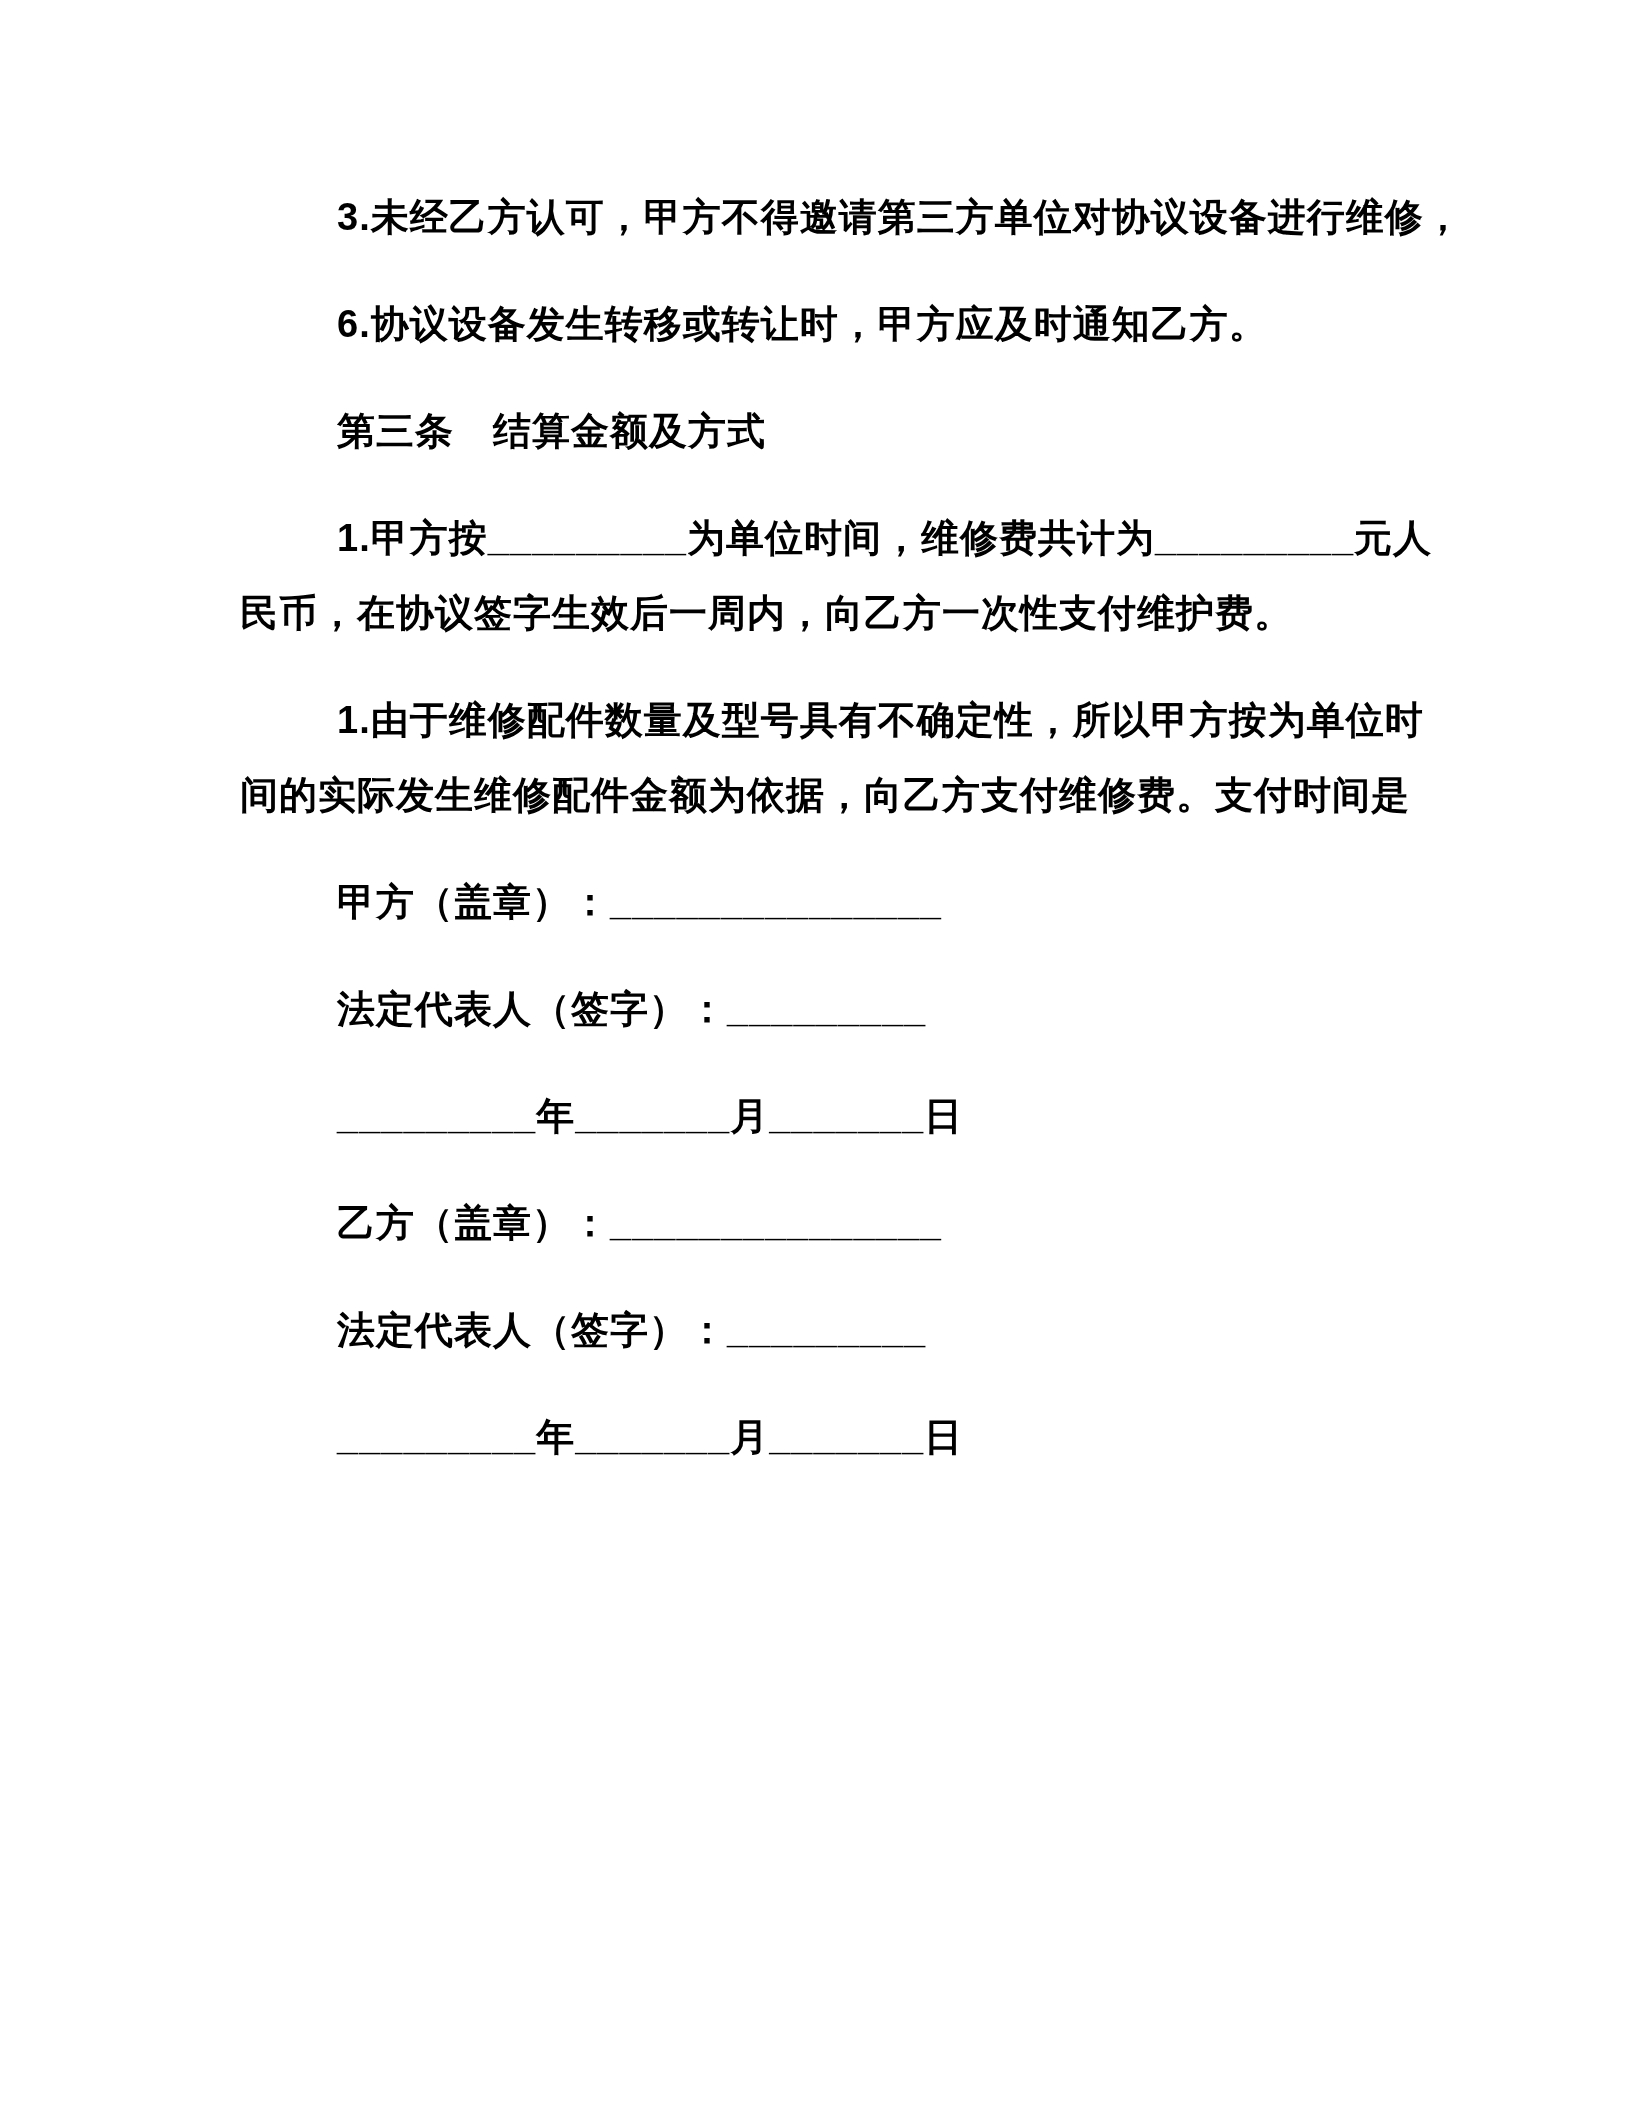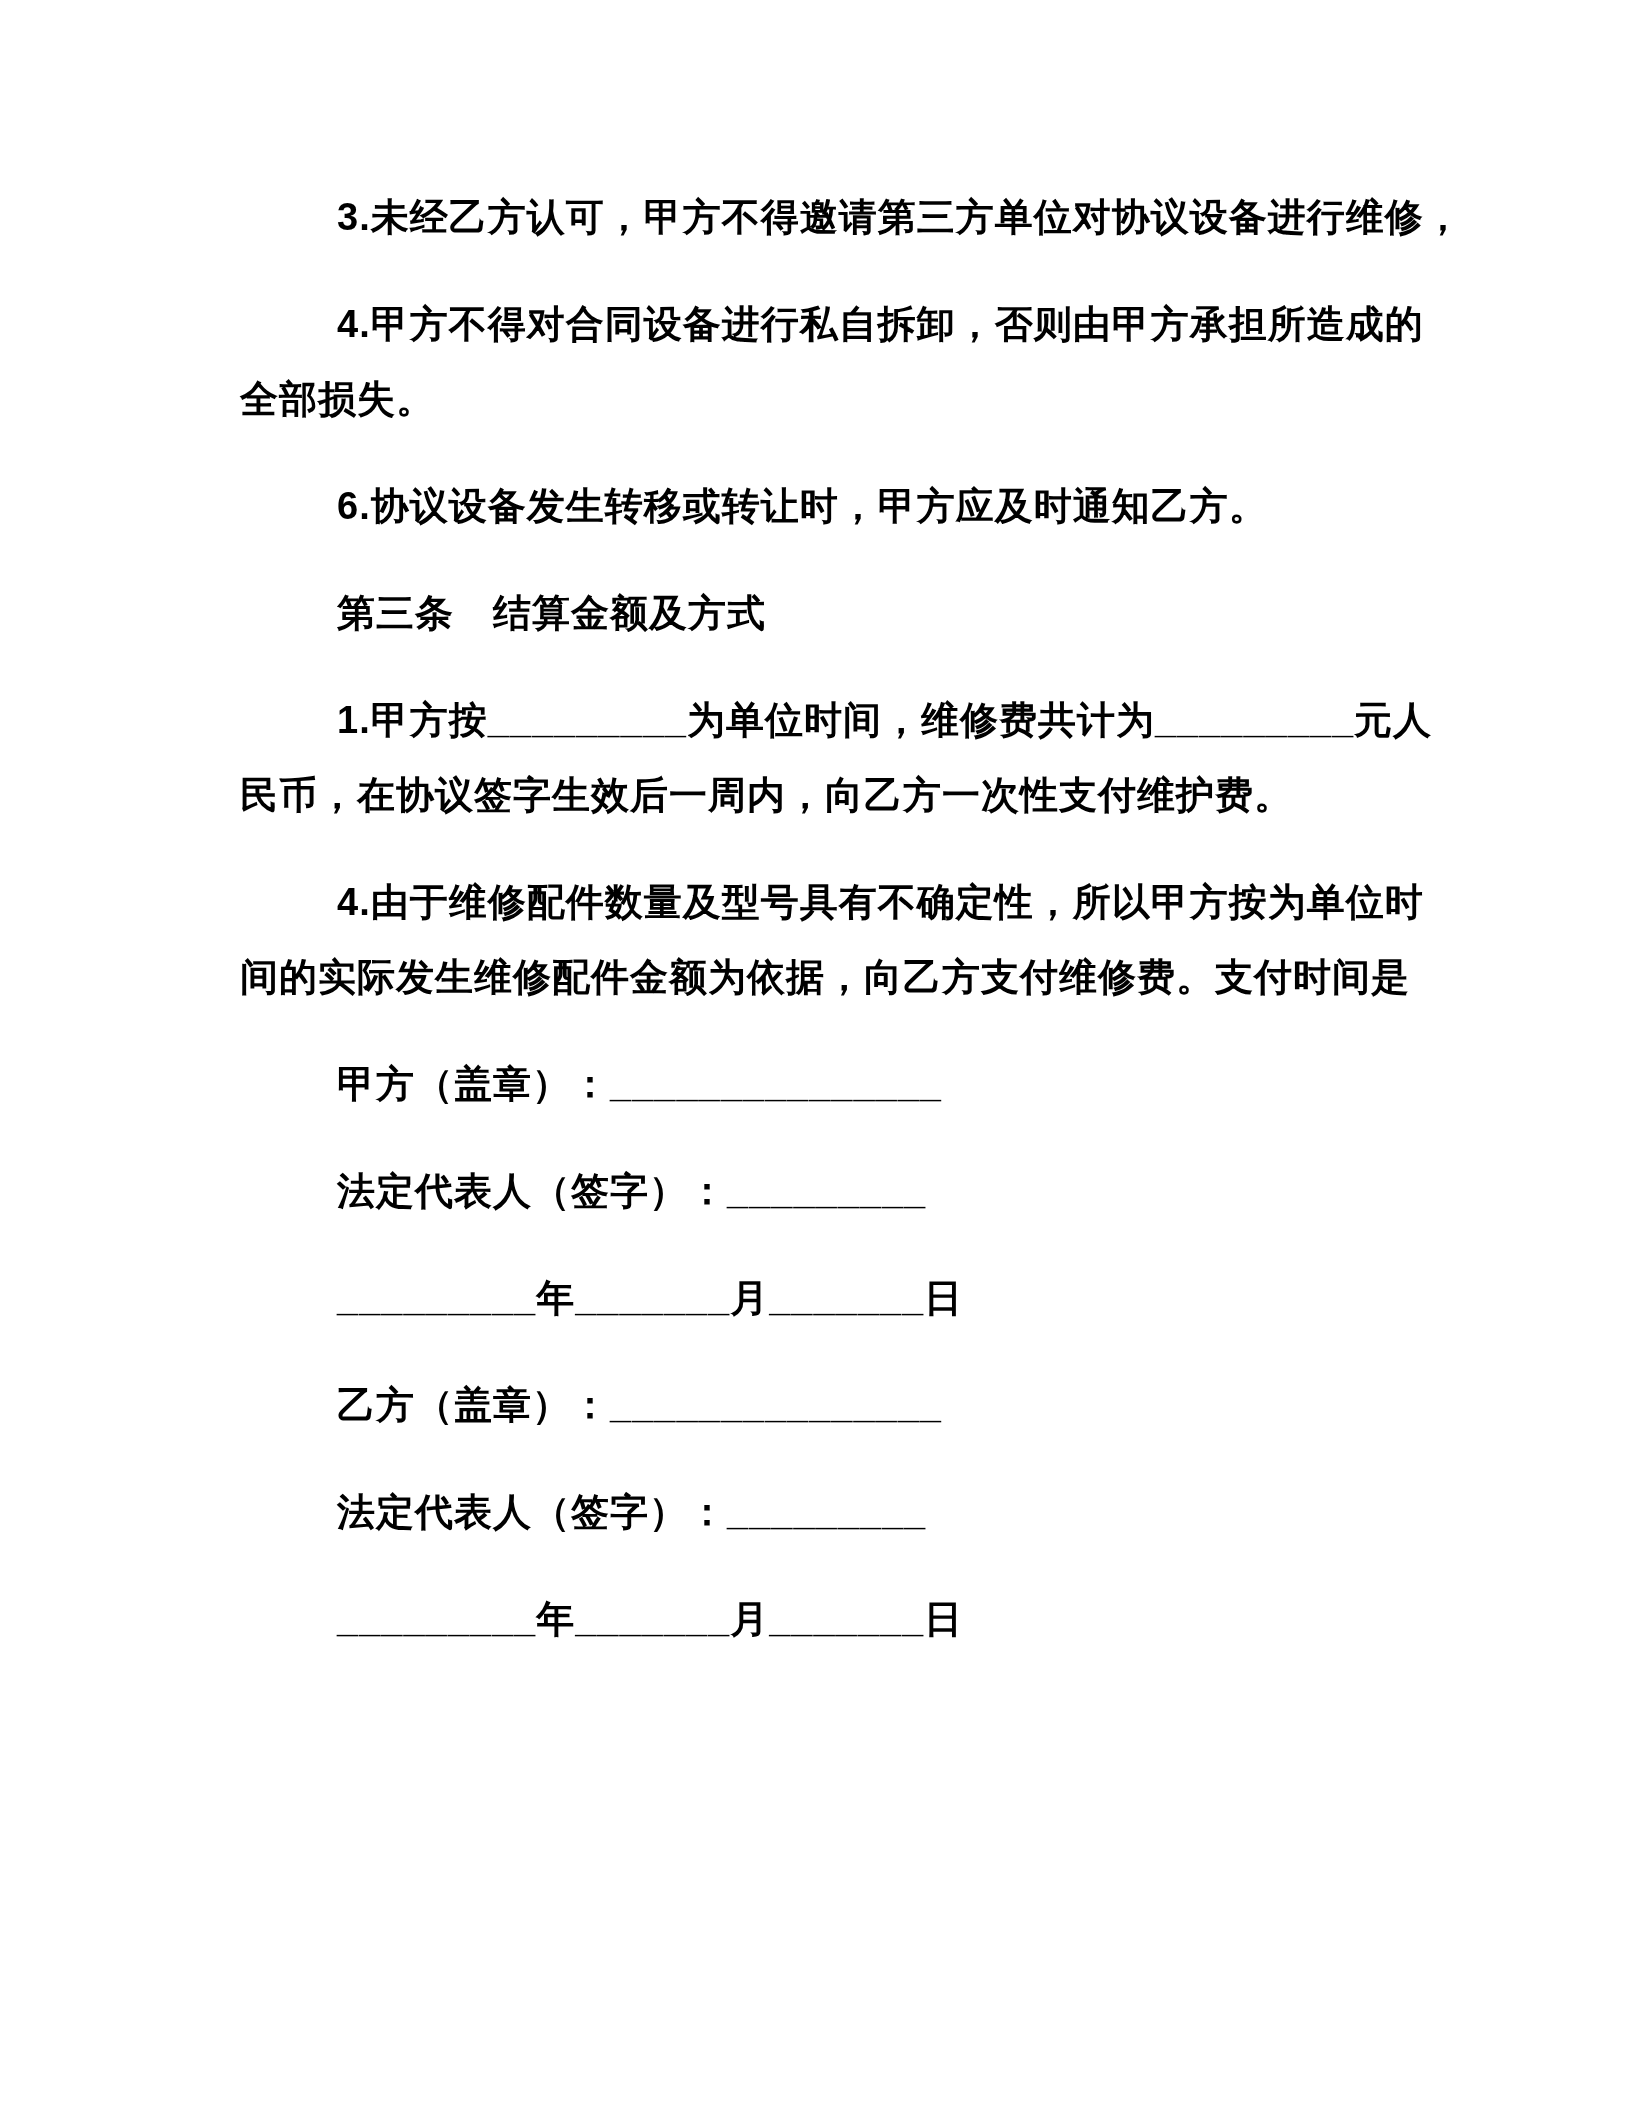--- a/index.html
+++ b/index.html
@@ -46,41 +46,37 @@
 </head>
 <body>
 
 <div class="page">
   <div class="doc">
 
     <div class="para">
       <div class="line indent">3.未经乙方认可，甲方不得邀请第三方单位对协议设备进行维修，</div>
     </div>
 
-    <div class="para">
-      <div class="line indent">4.甲方不得对合同设备进行私自拆卸，否则由甲方承担所造成的</div>
-      <div class="line">全部损失。</div>
-    </div>
 
 
     <div class="para">
       <div class="line indent">6.协议设备发生转移或转让时，甲方应及时通知乙方。</div>
     </div>
 
     <div class="para">
       <div class="line indent">第三条　结算金额及方式</div>
     </div>
 
     <div class="para">
       <div class="line indent">1.甲方按_________为单位时间，维修费共计为_________元人</div>
       <div class="line">民币，在协议签字生效后一周内，向乙方一次性支付维护费。</div>
     </div>
 
     <div class="para">
-      <div class="line indent">4.由于维修配件数量及型号具有不确定性，所以甲方按为单位时</div>
+      <div class="line indent">1.由于维修配件数量及型号具有不确定性，所以甲方按为单位时</div>
       <div class="line">间的实际发生维修配件金额为依据，向乙方支付维修费。支付时间是</div>
     </div>
 
     <div class="para">
       <div class="line indent">甲方（盖章）：_______________</div>
     </div>
 
     <div class="para">
       <div class="line indent">法定代表人（签字）：_________</div>
     </div>

